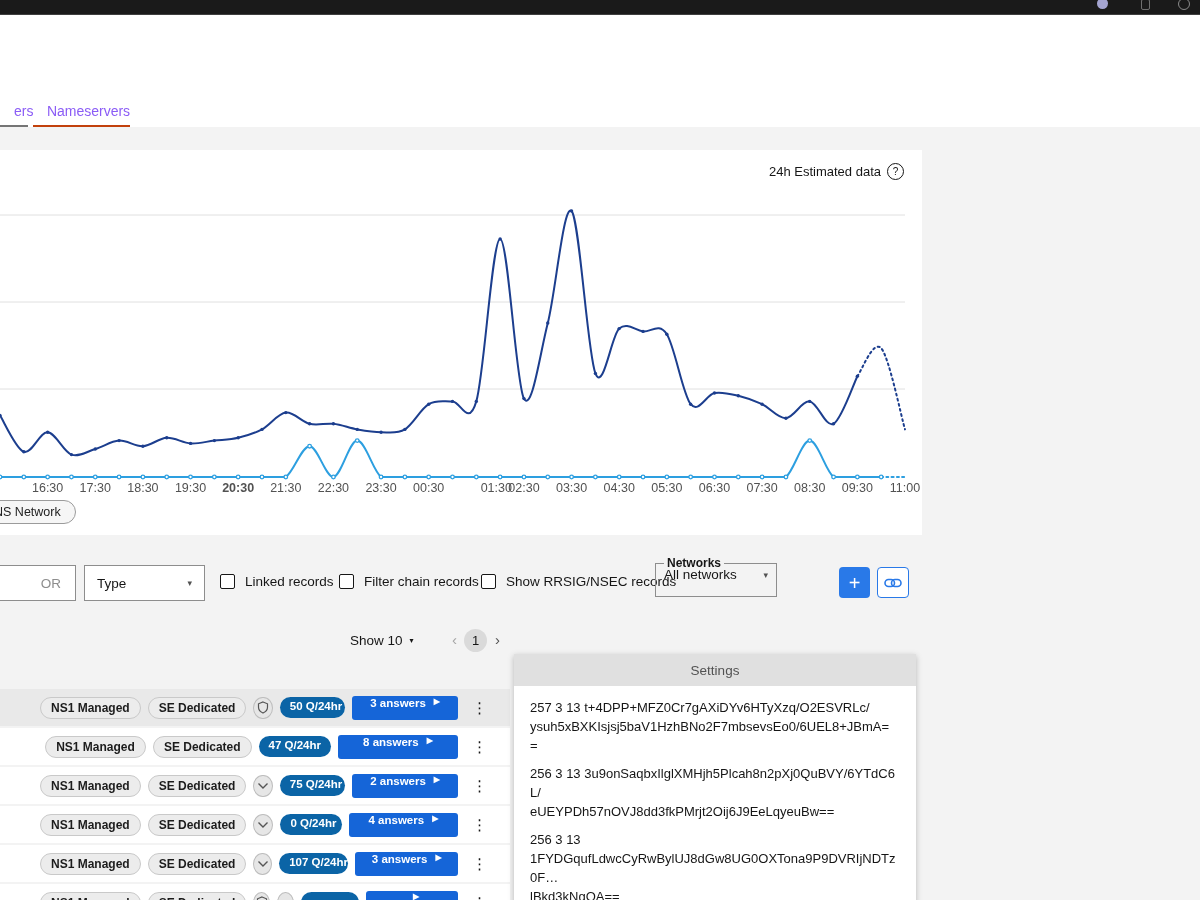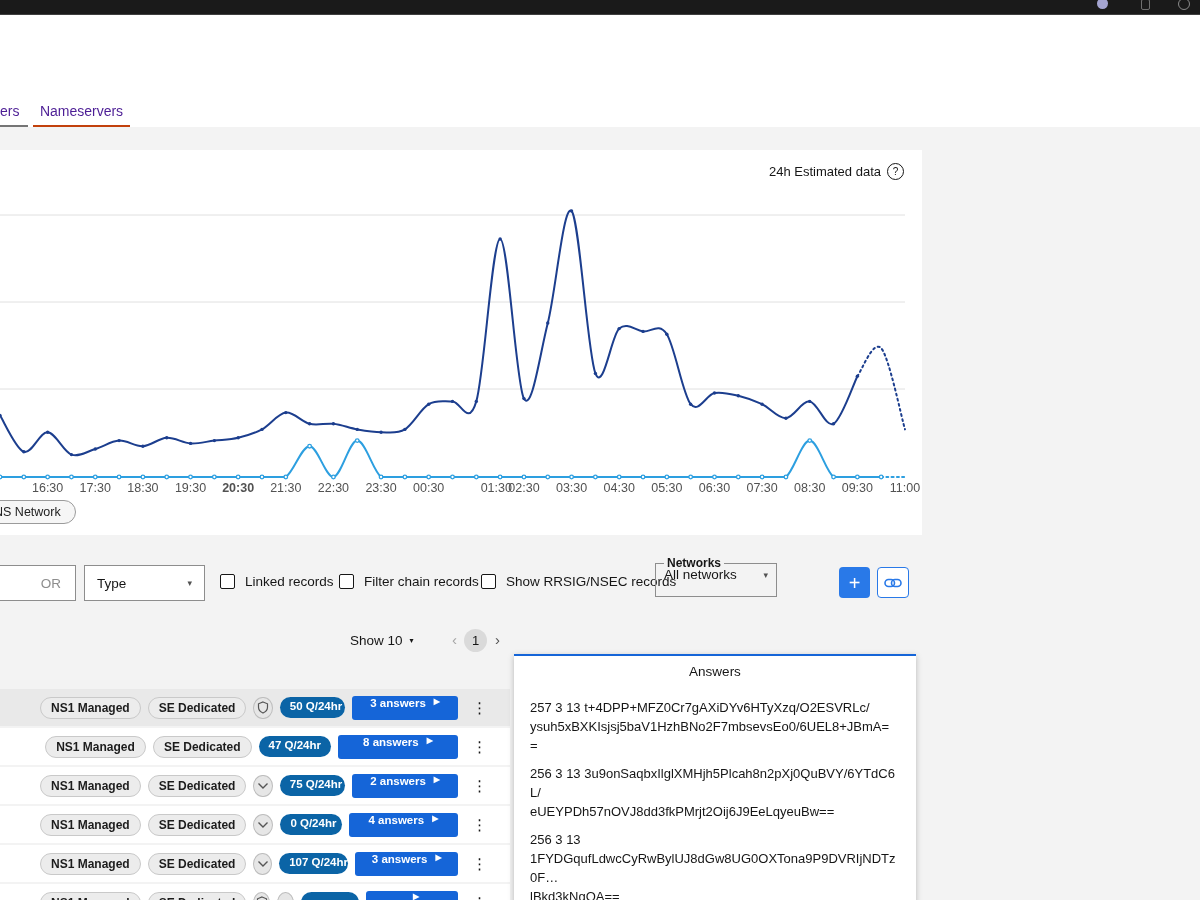--- a/index.html
+++ b/index.html
@@ -7,21 +7,21 @@
          font-family:"Liberation Sans",sans-serif;color:#161616;}
 
   
   .topbar{position:absolute;left:0;top:0;width:1200px;height:14px;background:#1a1a1a;border-bottom:1px solid #3f3f3f;}
   .tb-avatar{position:absolute;top:-2px;right:92px;width:11px;height:11px;border-radius:50%;background:#a4a4d0;}
   .tb-help{position:absolute;top:-1px;right:50px;width:7px;height:9px;border:1px solid #6f6f6f;border-radius:2px;}
   .tb-account{position:absolute;top:-2px;right:10px;width:10px;height:10px;border:1px solid #8a8a8a;border-radius:50%;}
 
   
   .top-white{position:absolute;left:0;top:15px;width:1200px;height:112px;background:#ffffff;}
-  .tab{position:absolute;bottom:0;height:30px;font-size:14px;color:#4c1d95;display:flex;align-items:center;box-sizing:border-box;}
+  .tab{position:absolute;bottom:0;height:30px;font-size:14px;color:#8b5cf6;display:flex;align-items:center;box-sizing:border-box;padding-left:14px;}
   .tab-cut{left:0;width:28px;border-bottom:2px solid #757575;}
   .tab-ns{left:33px;width:97px;border-bottom:2px solid #c2410c;justify-content:center;}
 
   
   .chart-panel{position:absolute;left:0;top:150px;width:922px;height:385px;background:#fff;}
   .est-row{position:absolute;top:13px;right:18px;display:flex;align-items:center;gap:6px;font-size:13px;color:#161616;}
   .help-circ{width:15px;height:15px;border:1px solid #161616;border-radius:50%;font-size:10px;
              display:flex;align-items:center;justify-content:center;}
   #chart-svg{position:absolute;left:0;top:10px;}
   #x-labels{position:absolute;left:0;top:331px;width:922px;height:16px;}
@@ -348,21 +348,21 @@
     <span class="qpill"></span>
     <button class="ans-btn">
       <span></span>
       <span class="play">▶</span>
     </button>
     <span class="kebab">⋮</span>
   </div>
 
   <div class="answers-panel">
     <div class="ap-tabs">
-      <div class="ap-tab active">Answers</div>
+      <div class="ap-tab inactive">Settings</div>
     </div>
     <div class="ap-body">
       <div class="answer">257 3 13 t+4DPP+MFZ0Cr7gAXiDYv6HTyXzq/O2ESVRLc/
 ysuh5xBXKIsjsj5baV1HzhBNo2F7mbsevsEo0/6UEL8+JBmA==</div>
       <div class="answer">256 3 13 3u9onSaqbxIlglXMHjh5Plcah8n2pXj0QuBVY/6YTdC6L/
 eUEYPDh57nOVJ8dd3fkPMrjt2Oij6J9EeLqyeuBw==</div>
       <div class="answer">256 3 13
 1FYDGqufLdwcCyRwBylUJ8dGw8UG0OXTona9P9DVRIjNDTz0F…
 lBkd3kNgQA==</div>
     </div>

